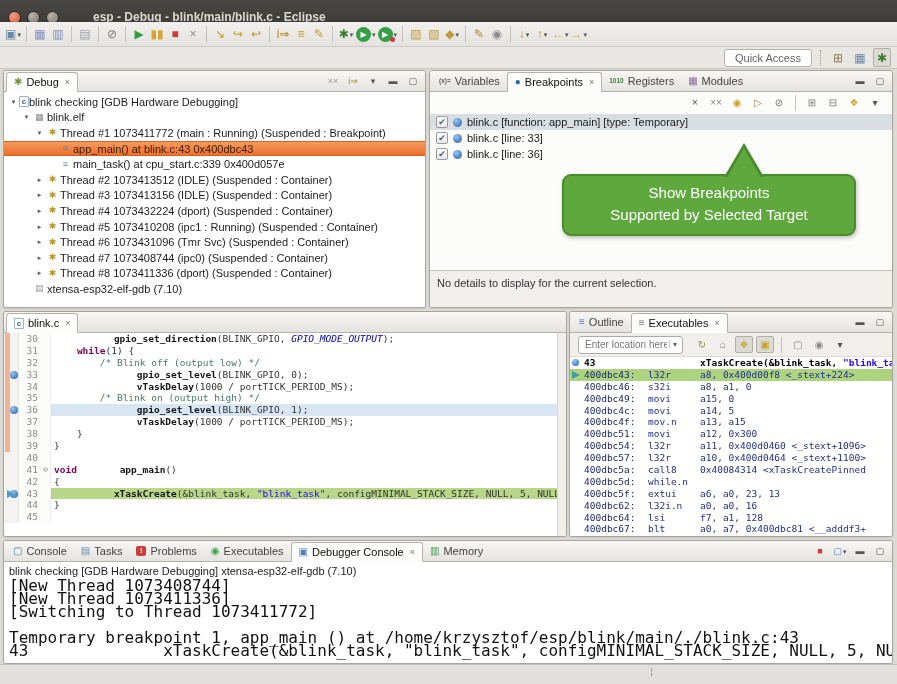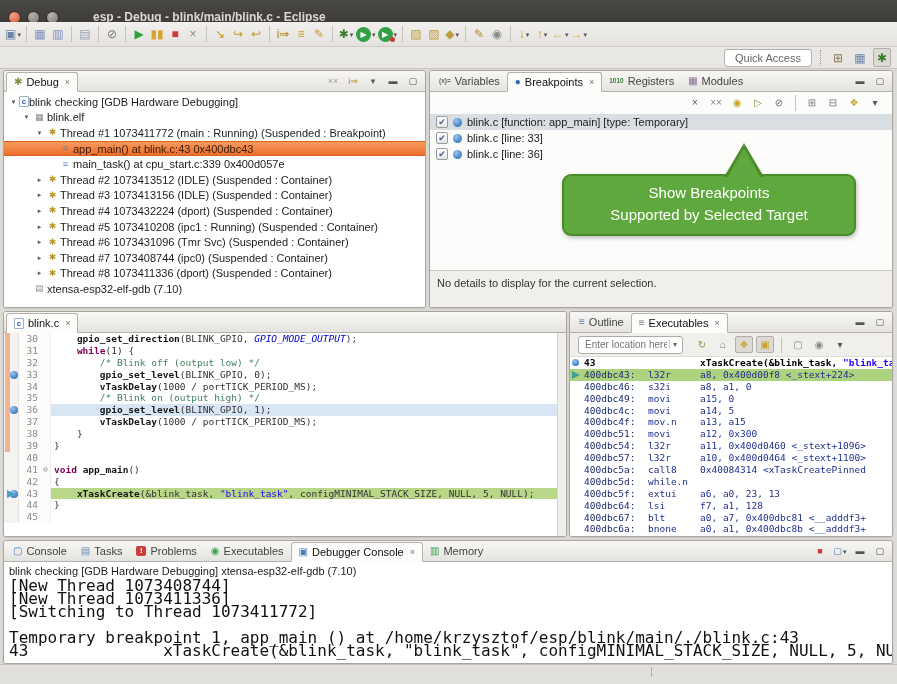--- a/index.html
+++ b/index.html
@@ -68,21 +68,21 @@
   .bpdot{position:absolute;left:6px;top:2px;width:8px;height:8px;border-radius:50%;background:radial-gradient(circle at 35% 30%,#9cc4ee,#1d61b4);}
   .curarrow{position:absolute;left:3px;top:2px;width:0;height:0;border-left:8px solid #49a0c8;border-top:4px solid transparent;border-bottom:4px solid transparent;z-index:2;}
   .lnum{width:22px;text-align:right;padding-right:3px;color:#8a8a8a;background:#fcfcfb;flex:none;}
   .fold{width:10px;flex:none;color:#8a8a8a;font-size:8px;text-align:center;background:#fcfcfb;border-right:1px solid #eee;}
   .ecode{padding-left:3px;flex:1;}
   .eline.hlblue .ecode{background:#d8e6f4;}
   .eline.hlgreen .ecode{background:#b9d788;}
   .sx-pl{color:#333;}
   .sx-cm{color:#3f7f5f;}
   .sx-kw{color:#7f0055;font-weight:bold;}
-  .sx-fn{color:#151515;font-weight:bold;}
+  .sx-fn{color:#151515;font-weight:bold;margin-left:37px;}
   .sx-str{color:#2a00ff;}
   .sx-en{color:#0000c0;font-style:italic;}
   .edscroll{position:absolute;right:0;top:21px;bottom:0;width:9px;background:#f1efec;border-left:1px solid #d8d6d2;}
 
   
   .distools{display:flex;align-items:center;height:24px;background:#f1efec;padding-left:8px;gap:4px;border-bottom:1px solid #dedcd8;}
   .locwrap{display:inline-flex;align-items:center;background:#fff;border:1px solid #aeaba6;border-radius:3px;height:18px;padding:0 2px 0 4px;}
   .locinput{border:none;outline:none;width:86px;font-size:10px;color:#333;font-family:"Liberation Sans",sans-serif;}
   .locdd{font-size:8px;color:#666;border-left:1px solid #d5d2cd;padding:0 3px;}
   .disiconrow{display:inline-flex;align-items:center;gap:3px;margin-left:6px;}
@@ -508,20 +508,21 @@
           <div class="drow"><span class="dmark"></span><span class="daddr">400dbc46:</span><span class="dmn">s32i</span><span class="dops">a8, a1, 0</span></div>
           <div class="drow"><span class="dmark"></span><span class="daddr">400dbc49:</span><span class="dmn">movi</span><span class="dops">a15, 0</span></div>
           <div class="drow"><span class="dmark"></span><span class="daddr">400dbc4c:</span><span class="dmn">movi</span><span class="dops">a14, 5</span></div>
           <div class="drow"><span class="dmark"></span><span class="daddr">400dbc4f:</span><span class="dmn">mov.n</span><span class="dops">a13, a15</span></div>
           <div class="drow"><span class="dmark"></span><span class="daddr">400dbc51:</span><span class="dmn">movi</span><span class="dops">a12, 0x300</span></div>
           <div class="drow"><span class="dmark"></span><span class="daddr">400dbc54:</span><span class="dmn">l32r</span><span class="dops">a11, 0x400d0460 &lt;_stext+1096&gt;</span></div>
           <div class="drow"><span class="dmark"></span><span class="daddr">400dbc57:</span><span class="dmn">l32r</span><span class="dops">a10, 0x400d0464 &lt;_stext+1100&gt;</span></div>
           <div class="drow"><span class="dmark"></span><span class="daddr">400dbc5a:</span><span class="dmn">call8</span><span class="dops">0x40084314 &lt;xTaskCreatePinned</span></div>
           <div class="drow"><span class="dmark"></span><span class="daddr">400dbc5d:</span><span class="dmn">while.n</span><span class="dops"></span></div>
           <div class="drow"><span class="dmark"></span><span class="daddr">400dbc5f:</span><span class="dmn">extui</span><span class="dops">a6, a0, 23, 13</span></div>
+          <div class="drow"><span class="dmark"></span><span class="daddr">400dbc62:</span><span class="dmn">l32i.n</span><span class="dops">a0, a0, 16</span></div>
           <div class="drow"><span class="dmark"></span><span class="daddr">400dbc64:</span><span class="dmn">lsi</span><span class="dops">f7, a1, 128</span></div>
           <div class="drow"><span class="dmark"></span><span class="daddr">400dbc67:</span><span class="dmn">blt</span><span class="dops">a0, a7, 0x400dbc81 &lt;__adddf3+</span></div>
           <div class="drow"><span class="dmark"></span><span class="daddr">400dbc6a:</span><span class="dmn">bnone</span><span class="dops">a0, a1, 0x400dbc8b &lt;__adddf3+</span></div>
         </div>
     </div>
 
     <div class="panel" id="console-panel" style="left:3px;top:471px;width:890px;height:124px;">
       <div class="tabbar" id="console-tabs">
           <div class="tab">
             <span class="ticn " style="color: rgb(74, 126, 187);">▢</span>

